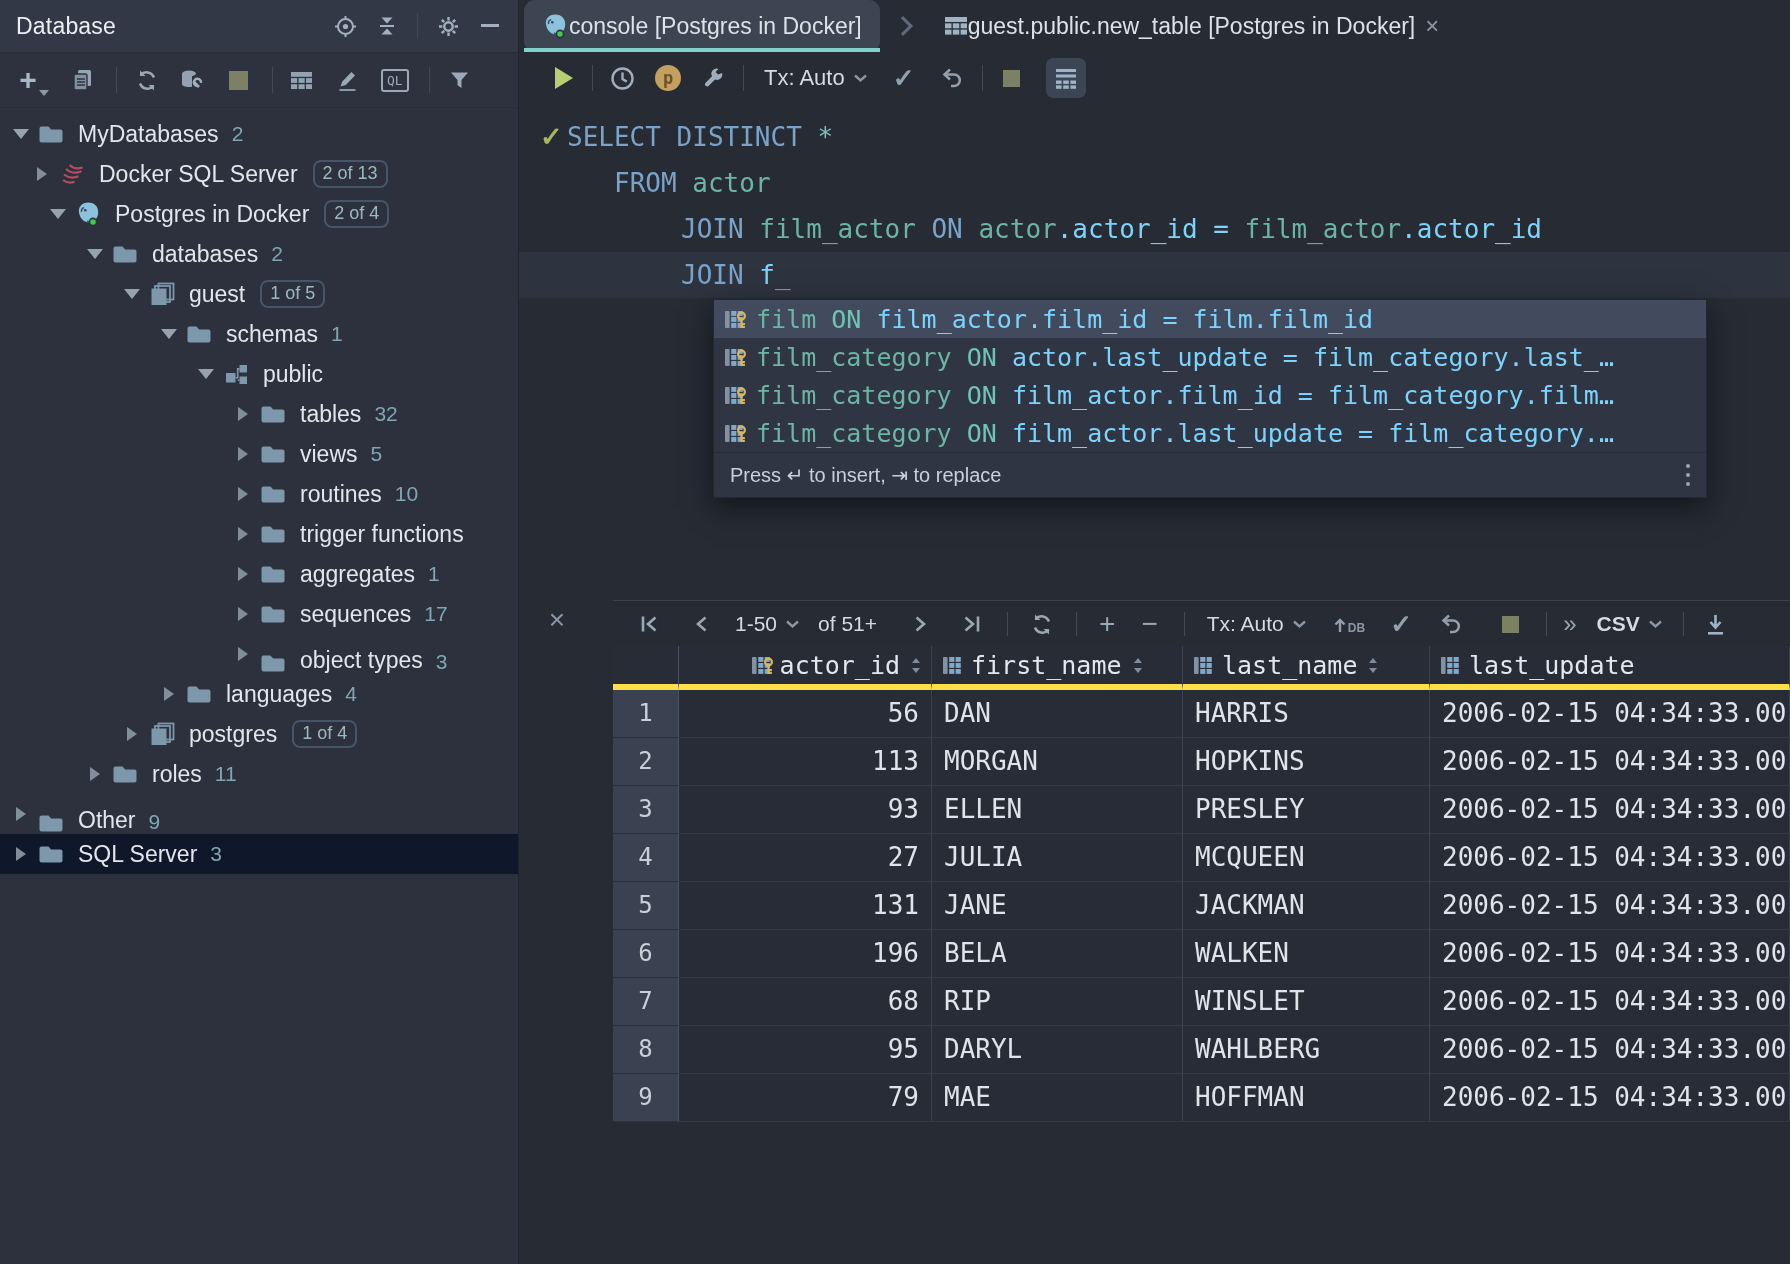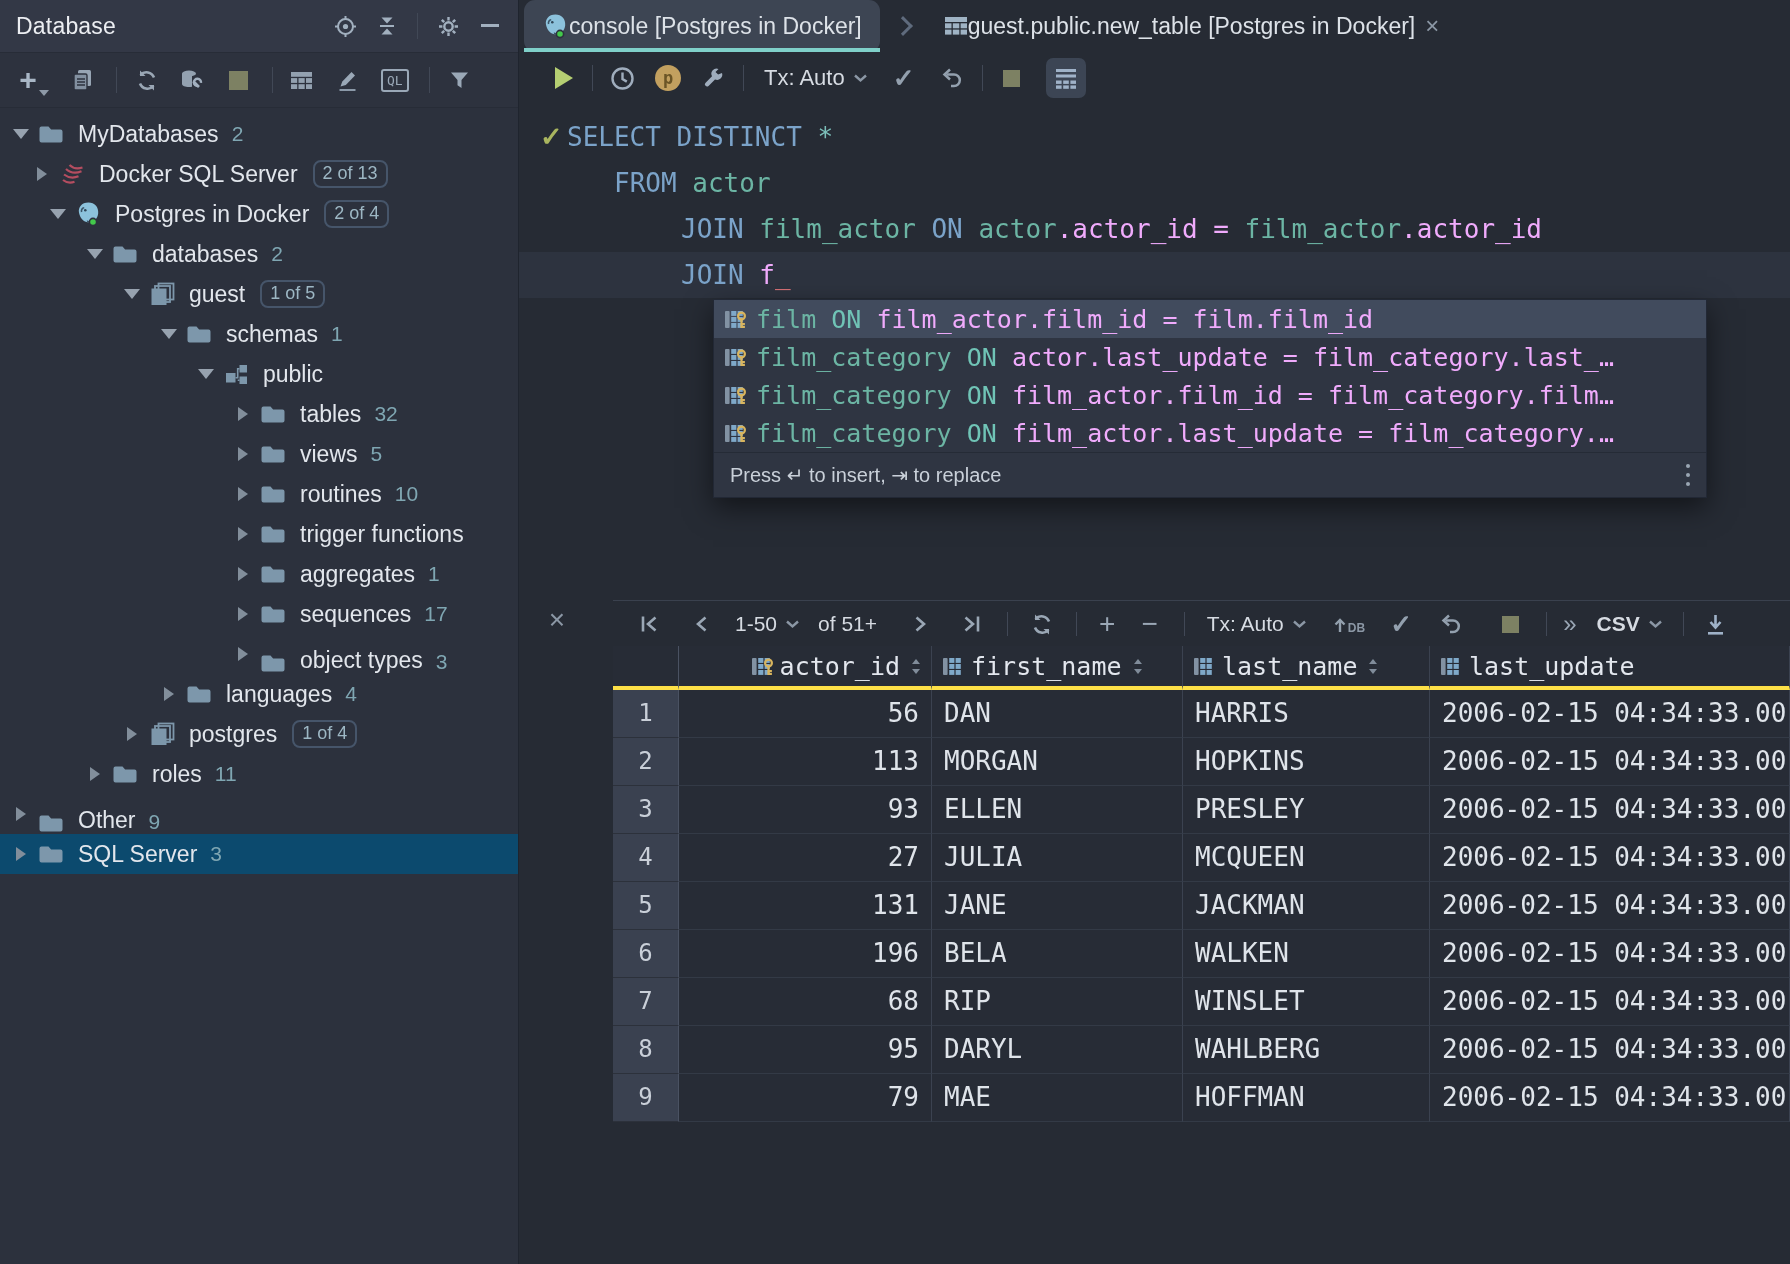--- a/index.html
+++ b/index.html
@@ -14,21 +14,21 @@
   .sb-toolbar{height:54px;display:flex;align-items:center;background:#2d323e;border-bottom:1px solid #272c37;}
   .ticon{display:inline-flex;align-items:center;justify-content:center;min-width:24px;min-height:24px;cursor:default;}
   .vdiv{width:1px;height:26px;background:#414856;}
   .plus{font-size:30px;color:#a9b7c6;font-weight:bold;position:relative;line-height:22px;}
   .plus b{position:absolute;right:-9px;bottom:-4px;width:0;height:0;border-left:5px solid transparent;border-right:5px solid transparent;border-top:6px solid #8d99a7;}
   .sq{width:19px;height:19px;background:#7d8163;}
   .ql{font-family:"DejaVu Sans Mono",monospace;font-size:13px;color:#9aa8b7;border:2px solid #9aa8b7;border-radius:3px;padding:2px 4px;}
   
   .tree{padding-top:6px;}
   .trow{display:flex;align-items:center;height:40px;white-space:nowrap;}
-  .trow.sel{background:#0c4a6e;}
+  .trow.sel{background:#0f172a;}
   .arw{width:26px;min-width:26px;height:40px;display:flex;align-items:center;justify-content:center;}
   .arw.expanded::before{content:"";width:0;height:0;border-left:8px solid transparent;border-right:8px solid transparent;border-top:10px solid #97a2af;}
   .arw.collapsed::before{content:"";width:0;height:0;border-top:7.5px solid transparent;border-bottom:7.5px solid transparent;border-left:10px solid #828e9b;}
   .nic{width:30px;min-width:30px;display:flex;align-items:center;justify-content:center;margin:0 12px 0 2px;}
   .tlabel{font-size:23px;color:#e2e6ec;}
   .tcount{margin-left:13px;font-size:21px;color:#7fa6b2;}
   .tbadge{margin-left:15px;font-size:18px;color:#9db7c4;border:2px solid #46556a;border-radius:8px;padding:1px 8px 2px;}
   
   .main{position:absolute;left:519px;top:0;right:0;bottom:0;}
   .tabbar{position:absolute;left:0;top:0;right:0;height:52px;background:#262b34;border-bottom:1px solid #20252e;display:flex;align-items:stretch;padding-left:5px;}
@@ -45,37 +45,37 @@
   .chevd{margin-left:8px;display:inline-flex;}
   .pcircle{width:26px;height:26px;border-radius:50%;background:#c2a05f;color:#6b5526;font-family:"DejaVu Sans Mono",monospace;font-size:17px;font-weight:bold;display:flex;align-items:center;justify-content:center;}
   .checkg{font-size:26px;color:#93a0ae;font-weight:bold;}
   .panelbtn{width:40px;height:40px;background:#3c4554;border-radius:7px;display:flex;align-items:center;justify-content:center;margin-left:22px;}
   
   .editor{position:absolute;left:0;top:104px;right:0;height:496px;}
   .ed-line{position:absolute;left:0;right:0;height:46px;display:flex;align-items:center;font-family:"DejaVu Sans Mono",monospace;font-size:26px;}
   .ed-line.cur{background:#2d333f;}
   .gcheck{position:absolute;left:21px;color:#a9b55f;font-size:27px;font-weight:bold;font-family:"Liberation Sans",sans-serif;}
   .code{white-space:pre;}
-  .tk-kw{color:#7ba3c9}.tk-tbl{color:#6cb5a4}.tk-id{color:#f0abfc}.tk-star{color:#7cc0ba}.tk-caret{color:#e2747b}.tk-on{color:#70c4b6}
+  .tk-kw{color:#7ba3c9}.tk-tbl{color:#6cb5a4}.tk-id{color:#7dd3fc}.tk-star{color:#7cc0ba}.tk-caret{color:#e2747b}.tk-on{color:#70c4b6}
   
   .popup{position:absolute;left:194px;top:299px;width:992px;background:#2f3542;border:1px solid #222835;box-shadow:0 10px 26px rgba(0,0,0,.5);z-index:6;}
   .ac-item{height:38px;display:flex;align-items:center;padding:0 10px;gap:12px;font-family:"DejaVu Sans Mono",monospace;font-size:25px;white-space:nowrap;overflow:hidden;}
   .ac-item.sel{background:#414b5d;}
   .ac-footer{height:44px;display:flex;align-items:center;justify-content:space-between;padding:0 16px;border-top:1px solid #252b36;font-size:20px;color:#c9d0d9;}
   .kebab{display:flex;flex-direction:column;align-items:center;}
   .kebab i{width:4px;height:4px;border-radius:50%;background:#9aa6b3;display:block;margin:2.5px 0;}
   
   .res-close{position:absolute;left:20px;top:602px;width:36px;height:36px;display:flex;align-items:center;justify-content:center;font-size:28px;color:#8b97a5;}
   .res-toolbar{position:absolute;left:94px;top:600px;right:0;height:46px;border-top:1px solid #3a414e;display:flex;align-items:center;background:#262b34;font-size:21px;color:#d6dbe2;}
   .res-toolbar .vdiv{height:24px;}
   .dbup{display:inline-flex;align-items:flex-end;gap:1px;}
   .dbup b{font-size:12px;color:#8b97a5;font-weight:bold;line-height:10px;}
   
   .grid{position:absolute;left:94px;top:646px;display:grid;grid-template-rows:44px;grid-auto-rows:48px;background:#272c36;}
-  .gh{display:flex;align-items:center;gap:9px;padding:0 10px;border-bottom:4px solid #fde047;border-right:1px solid #3b4250;font-family:"DejaVu Sans Mono",monospace;font-size:25px;color:#e3e7ee;white-space:nowrap;overflow:hidden;}
+  .gh{display:flex;align-items:center;gap:9px;padding:0 10px;border-bottom:6px solid #fde047;border-right:1px solid #3b4250;font-family:"DejaVu Sans Mono",monospace;font-size:25px;color:#e3e7ee;white-space:nowrap;overflow:hidden;}
   .gh.ra{justify-content:flex-end;}
   .gcorner{border-right:1px solid #4a5262;}
   .gc{font-family:"DejaVu Sans Mono",monospace;font-size:26px;color:#dfe4ea;line-height:47px;padding:0 12px;border-bottom:1px solid #333a46;border-right:1px solid #3b4250;white-space:nowrap;overflow:hidden;}
   .gc.ra{text-align:right;}
   .gc.gut{background:#3a4150;color:#c9cfd8;font-size:24px;text-align:center;padding:0;border-bottom:1px solid #2c313b;border-right:1px solid #4a5262;}
   .ic-combo{position:relative;display:inline-flex;}
   .ckey{position:absolute;left:11px;top:1px;}
   .sort{margin-left:2px;display:inline-flex;}
   .hlbl{}
 </style>

